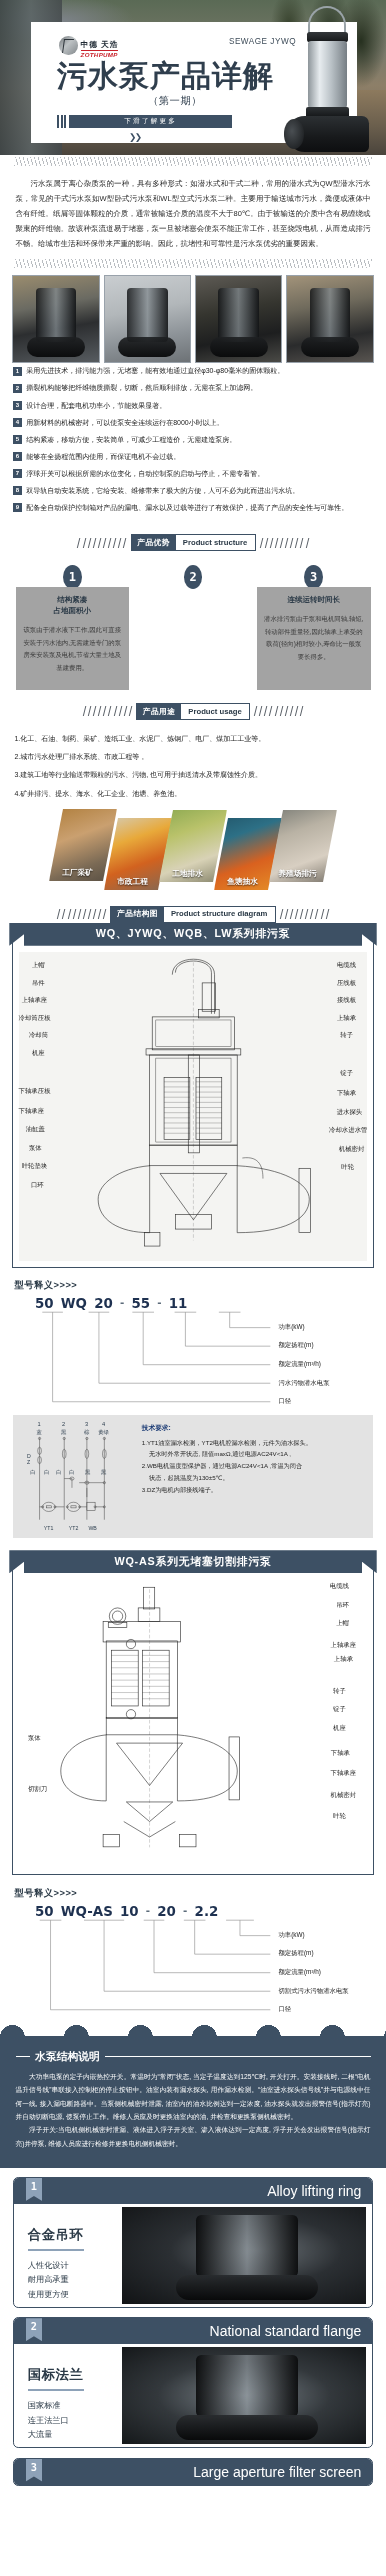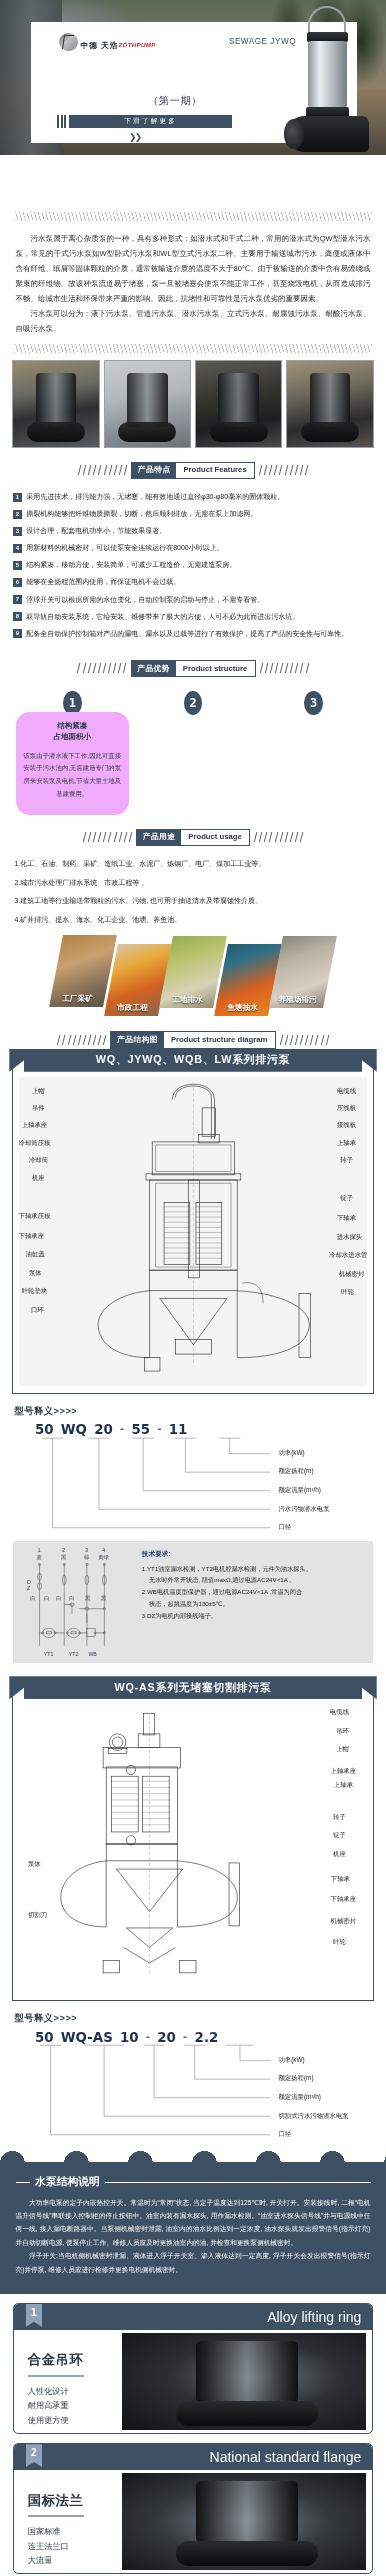--- a/index.html
+++ b/index.html
@@ -26,21 +26,21 @@
     background:linear-gradient(180deg,#8d7a5e 0%,#6b5f4d 55%,#4a443c 100%);}
   .hero .bg-rail{position:absolute;left:0;top:0;width:62px;height:155px;
     background:linear-gradient(90deg,#3e4648 0%,#5b6466 50%,#43494b 100%);opacity:.85;}
   .hero-card{position:absolute;left:31px;top:21.6px;width:326px;height:121px;background:#fff;}
   .logo-row{position:absolute;left:28px;top:11.3px;display:flex;align-items:center;gap:3.1px;}
   .logo-mark{width:18.5px;height:18.5px;border-radius:50%;
     background:linear-gradient(135deg,#6f7477 0%,#bdc2c4 45%,#80868a 100%);
     display:flex;align-items:center;justify-content:center;position:relative;}
   .logo-mark:after{content:"";position:absolute;left:3.6px;top:2.6px;width:9.3px;height:13.4px;
     border-left:1.5px solid #2b3238;border-top:1.5px solid #2b3238;transform:skewX(-8deg);}
-  .logo-txt{display:flex;flex-direction:row;line-height:1;margin-top:8px;}
+  .logo-txt{display:flex;flex-direction:column;line-height:1;margin-top:8px;}
   .logo-cn{font-size:7.7px;font-weight:bold;letter-spacing:1px;color:#1d2832;}
   .logo-bar{height:1.5px;background:#c9202a;margin:1px 0 0.5px;}
   .logo-en{font-size:6.2px;font-weight:bold;font-style:italic;color:#c9202a;letter-spacing:0.3px;}
   .hero-en{position:absolute;right:61px;top:15.5px;font-size:8.2px;letter-spacing:0.5px;color:#3f4d5a;}
   .hero-title{position:absolute;left:26px;top:34px;font-size:30px;font-weight:bold;
     letter-spacing:1px;color:#2f3e4d;font-family:"DejaVu Sans",sans-serif;}
   .hero-sub{position:absolute;left:117px;top:72px;font-size:10.3px;color:#2f3e4d;letter-spacing:0.5px;}
   .hero-ribbon{position:absolute;left:26px;top:93px;width:175px;height:13.4px;display:flex;align-items:center;}
   .ribbon-bars{display:flex;gap:1.5px;margin-right:3.1px;}
   .ribbon-bars i{display:block;width:2.1px;height:13.4px;background:#3d5064;}
@@ -92,21 +92,21 @@
   .feat-item{display:flex;gap:4.6px;margin-bottom:6.2px;font-size:7px;line-height:1.55;color:#222;}
   .feat-no{flex:0 0 auto;width:8.2px;height:8.8px;background:#3d5064;color:#fff;font-size:6px;
     display:flex;align-items:center;justify-content:center;font-weight:bold;margin-top:0.5px;}
 
   
   .adv-row{display:flex;gap:7.2px;padding:3.1px 15.5px 0;align-items:flex-start;}
   .adv-col{flex:1;display:flex;flex-direction:column;align-items:center;}
   .adv-badge{width:18.5px;height:24px;border-radius:50%;background:#3d5064;color:#fff;
     display:flex;align-items:center;justify-content:center;font-size:12px;font-weight:bold;
     font-family:"DejaVu Sans Mono",monospace;margin-bottom:-2.1px;}
-  .adv-card{background:#f0abfc;width:100%;padding:8.2px 6.2px 9.3px;text-align:center;min-height:103px;border-radius:14px;}
+  .adv-card{background:#a3a3a3;width:100%;padding:8.2px 6.2px 9.3px;text-align:center;min-height:103px;}
   .adv-title{font-size:7.5px;font-weight:bold;color:#2b3a47;line-height:1.45;margin-bottom:7.2px;}
   .adv-desc{font-size:6.4px;line-height:2.0;color:#3a3a3a;}
 
   
   .use-list{padding:2.1px 14.4px 0;}
   .use-item{font-size:7px;line-height:1.6;margin-bottom:7.2px;color:#222;}
   .use-imgs{display:flex;justify-content:center;gap:0;padding:3.1px 12.4px 0;height:82px;align-items:flex-start;}
   .use-img{width:54px;height:72px;position:relative;transform:skewX(-11deg);overflow:hidden;margin-right:1px;}
   .use-img > span{position:absolute;inset:0;transform:skewX(11deg) scale(1.25);}
   .ui1 span{background:linear-gradient(160deg,#a9762f 0%,#caa070 40%,#7b6a55 70%,#4a443c 100%);}
@@ -193,20 +193,21 @@
     <div class="hero-card">
       <div class="logo-row">
         <div class="logo-mark"></div>
         <div class="logo-txt">
           <div class="logo-cn">中德 天浩</div>
           <div class="logo-bar"></div>
           <div class="logo-en">ZOTHPUMP</div>
         </div>
       </div>
       <div class="hero-en">SEWAGE JYWQ</div>
+      <div class="hero-title">污水泵产品详解</div>
       <div class="hero-sub">（第一期）</div>
       <div class="hero-ribbon">
         <div class="ribbon-bars">
             <i></i>
             <i></i>
             <i></i>
           </div>
         <div class="ribbon-main">下滑了解更多</div>
       </div>
       <div class="chev">❯❯</div>
@@ -215,66 +216,35 @@
     <div class="hero-pump">
       <div class="pump-handle"></div>
       <div class="pump-cap"></div>
       <div class="pump-body"></div>
       <div class="pump-neck"></div>
       <div class="pump-volute"></div>
       <div class="pump-flange"></div>
     </div>
   </div>
 
-  <div class="wrap" style="padding-top:21px;margin-top:36px;">
+  <div class="wrap" style="padding-top:2px;">
     <div class="hatch"></div>
     <div class="body-text" style="padding:9.3px 1px 2.1px;">
       <p>污水泵属于离心杂质泵的一种，具有多种形式：如潜水式和干式二种，常用的潜水式为QW型潜水污水泵，常见的干式污水泵如W型卧式污水泵和WL型立式污水泵二种。主要用于输送城市污水，粪便或液体中含有纤维。纸屑等固体颗粒的介质，通常被输送介质的温度不大于80℃。由于被输送的介质中含有易缠绕或聚束的纤维物。故该种泵流道易于堵塞，泵一旦被堵塞会使泵不能正常工作，甚至烧毁电机，从而造成排污不畅。给城市生活和环保带来严重的影响。因此，抗堵性和可靠性是污水泵优劣的重要因素。</p>
-      <p>污水泵可以分为：液下污水泵、管道污水泵、潜水污水泵、立式污水泵、耐腐蚀污水泵、耐酸污水泵、自吸污水泵。</p>
     </div>
     <div class="hatch" style="margin-top:6.2px;"></div>
   </div>
 
   <div class="photo-row" style="margin-top:7.2px;">
     <div class="photo ph1"></div>
     <div class="photo ph2"></div>
     <div class="photo ph3"></div>
     <div class="photo ph4"></div>
   </div>
 
-  <div class="sec-head">
-    <div class="sec-slash">
-      <i></i>
-        <i></i>
-        <i></i>
-        <i></i>
-        <i></i>
-        <i></i>
-        <i></i>
-        <i></i>
-        <i></i>
-        <i></i>
-    </div>
-    <div class="sec-box">
-      <div class="sec-cn">产品特点</div>
-      <div class="sec-en">Product Features</div>
-    </div>
-    <div class="sec-slash">
-      <i></i>
-        <i></i>
-        <i></i>
-        <i></i>
-        <i></i>
-        <i></i>
-        <i></i>
-        <i></i>
-        <i></i>
-        <i></i>
-    </div>
-  </div>
 
   <div class="feat-list">
     <div class="feat-item">
       <div class="feat-no">1</div>
       <div>采用先进技术，排污能力强，无堵塞，能有效地通过直径φ30-φ80毫米的固体颗粒。</div>
       </div>
     <div class="feat-item">
       <div class="feat-no">2</div>
       <div>撕裂机构能够把纤维物质撕裂，切断，然后顺利排放，无需在泵上加滤网。</div>
       </div>
@@ -346,20 +316,24 @@
         <div class="adv-title" style="white-space:pre-line">结构紧凑
 占地面积小</div>
         <div class="adv-desc">该泵由于潜水液下工作,因此可直接安装于污水池内,无需建造专门的泵房来安装泵及电机,节省大量土地及基建费用。</div>
       </div>
     </div>
     <div class="adv-col">
       <div class="adv-badge">2</div>
     </div>
     <div class="adv-col">
       <div class="adv-badge">3</div>
+      <div class="adv-card">
+        <div class="adv-title" style="white-space:pre-line">连续运转时间长</div>
+        <div class="adv-desc">潜水排污泵由于泵和电机同轴,轴短,转动部件重量轻,因此轴承上承受的载荷(径向)相对较小,寿命比一般泵要长得多。</div>
+      </div>
     </div>
   </div>
 
   <div class="sec-head">
     <div class="sec-slash">
       <i></i>
         <i></i>
         <i></i>
         <i></i>
         <i></i>

